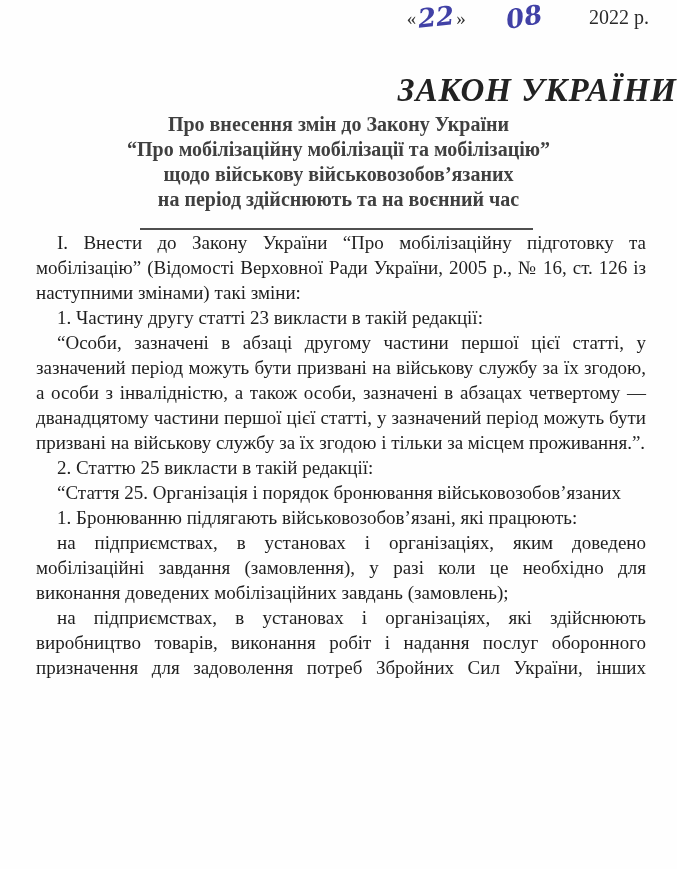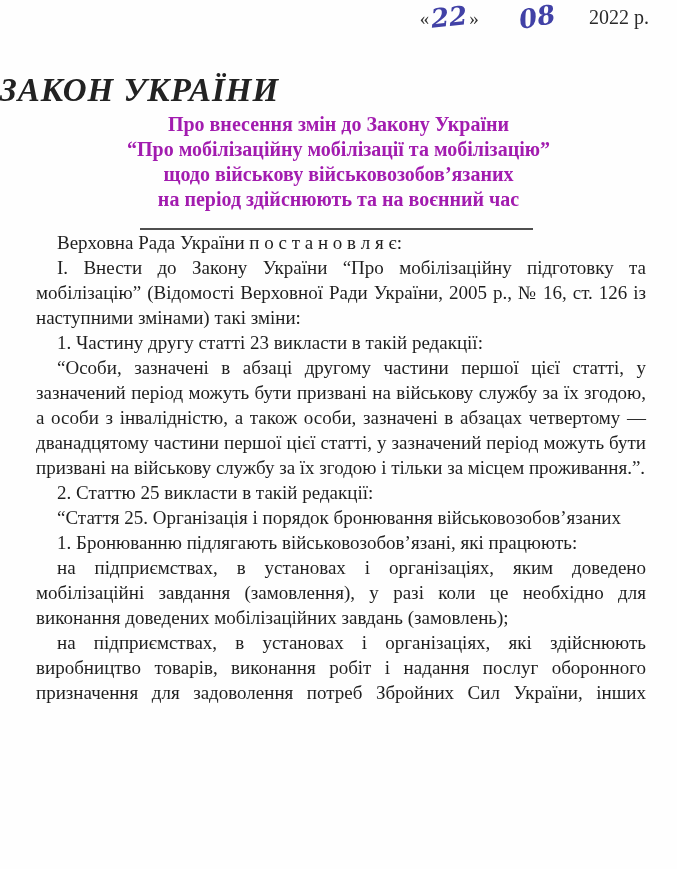--- a/index.html
+++ b/index.html
@@ -15,29 +15,29 @@
     padding-right:28px; font-size:20px; color:#2a2a2a;
   }
   .date-row .quote { font-size:19px; color:#333; padding-top:4px; }
   .handwritten {
     font-family:"DejaVu Serif", serif; font-style:italic; font-weight:600;
     color:#4141a6; font-size:26px; line-height:26px;
     display:inline-block; transform:rotate(-6deg);
   }
   .hw-day { margin:0 2px; }
   .hw-month { margin-left:40px; transform:rotate(-10deg); }
-  .year { margin-left:34px; padding-top:2px; }
+  .year { margin-left:47px; padding-top:2px; }
   h1.doc-title {
-    margin:70px 0 0; line-height:40px; text-align:left;
+    margin:70px 0 0; line-height:40px; text-align:right;
     font-style:italic; font-weight:bold; font-size:33px; letter-spacing:1px;
     color:#222;
   }
   .subtitle {
     text-align:center; font-weight:bold; font-size:20px; line-height:25px;
-    color:#a21caf; margin-top:2px;
+    color:#404040; margin-top:2px;
   }
   hr.rule {
     border:none; border-top:2px solid #4f4f4f;
     width:393px; margin:16px 0 0 140px;
   }
   p.para {
     font-size:19px; line-height:25px; text-align:justify;
     margin:0; padding:0 31px 0 36px; text-indent:21px; color:#1f1f1f;
   }
   .p0 { margin-top:13px; }
@@ -68,21 +68,20 @@
 
   <div class="subtitle">
     <div>Про внесення змін до Закону України</div>
     <div>“Про мобілізаційну мобілізації та мобілізацію”</div>
     <div>щодо військову військовозобов’язаних</div>
     <div>на період здійснюють та на воєнний час</div>
   </div>
 
   <hr class="rule">
 
-  <p class="para p0">Верховна Рада України п о с т а н о в л я є:</p>
   <p class="para p1">І. Внести до Закону України “Про мобілізаційну підготовку та мобілізацію” (Відомості Верховної Ради України, 2005 р., № 16, ст. 126 із наступними змінами) такі зміни:</p>
   <p class="para p2">1. Частину другу статті 23 викласти в такій редакції:</p>
   <p class="para p3">“Особи, зазначені в абзаці другому частини першої цієї статті, у зазначений період можуть бути призвані на військову службу за їх згодою, а особи з інвалідністю, а також особи, зазначені в абзацах четвертому — дванадцятому частини першої цієї статті, у зазначений період можуть бути призвані на військову службу за їх згодою і тільки за місцем проживання.”.</p>
   <p class="para p4">2. Статтю 25 викласти в такій редакції:</p>
   <p class="para p5">“Стаття 25. Організація і порядок бронювання військовозобов’язаних</p>
   <p class="para p6">1. Бронюванню підлягають військовозобов’язані, які працюють:</p>
   <p class="para p8">на підприємствах, в установах і організаціях, яким доведено мобілізаційні завдання (замовлення), у разі коли це необхідно для виконання доведених мобілізаційних завдань (замовлень);</p>
   <p class="para p9">на підприємствах, в установах і організаціях, які здійснюють виробництво товарів, виконання робіт і надання послуг оборонного призначення для задоволення потреб Збройних Сил України, інших</p>
 
 </div>

